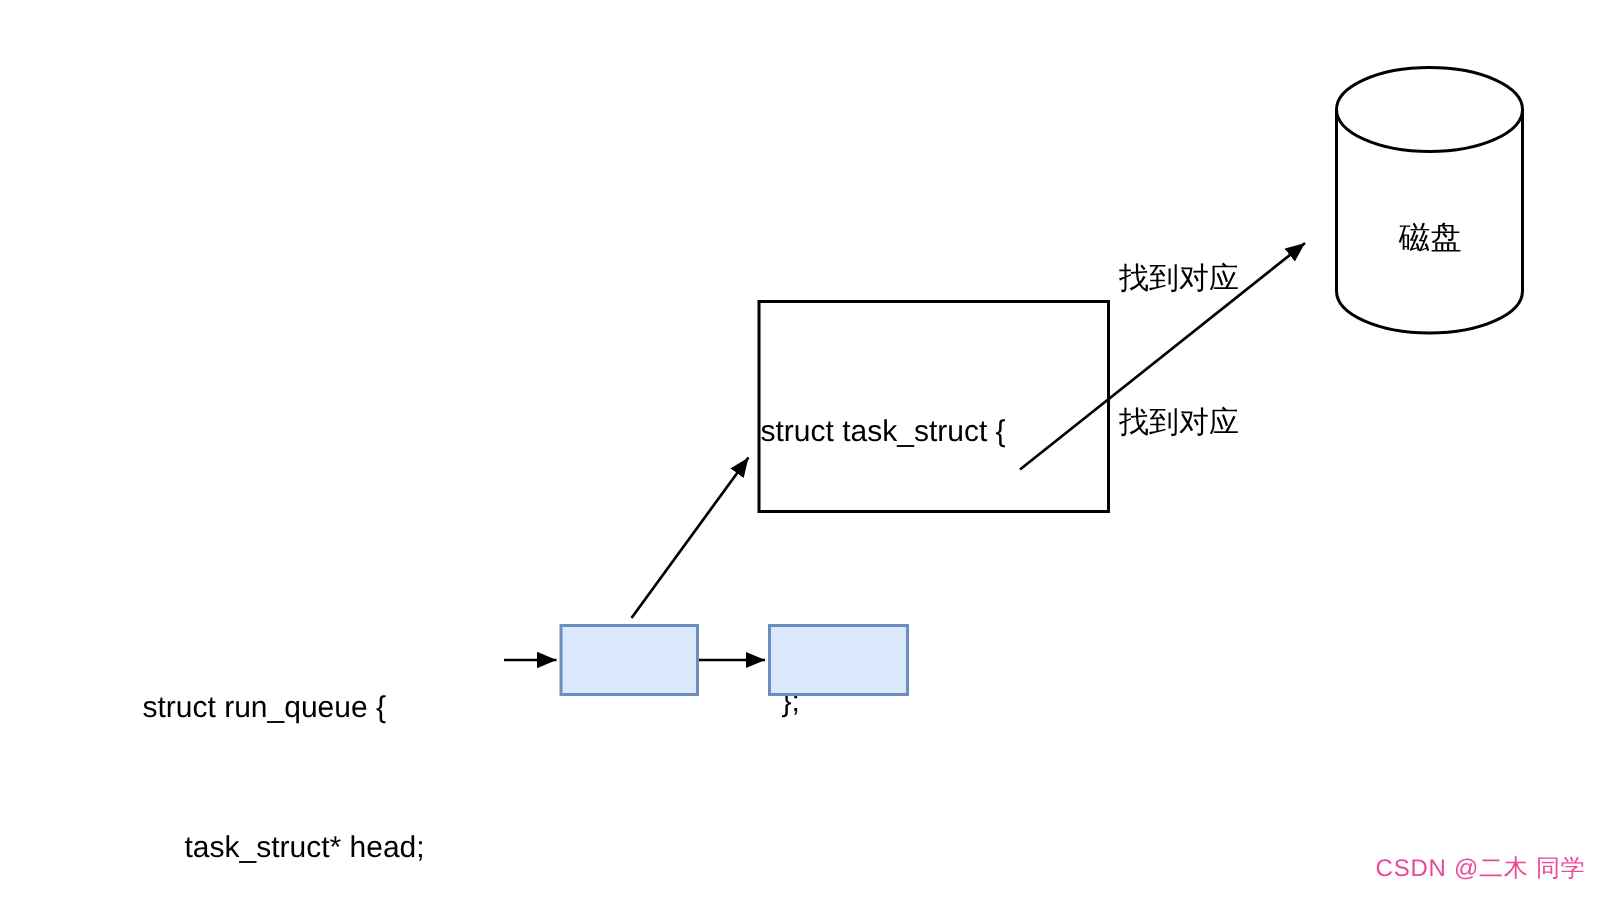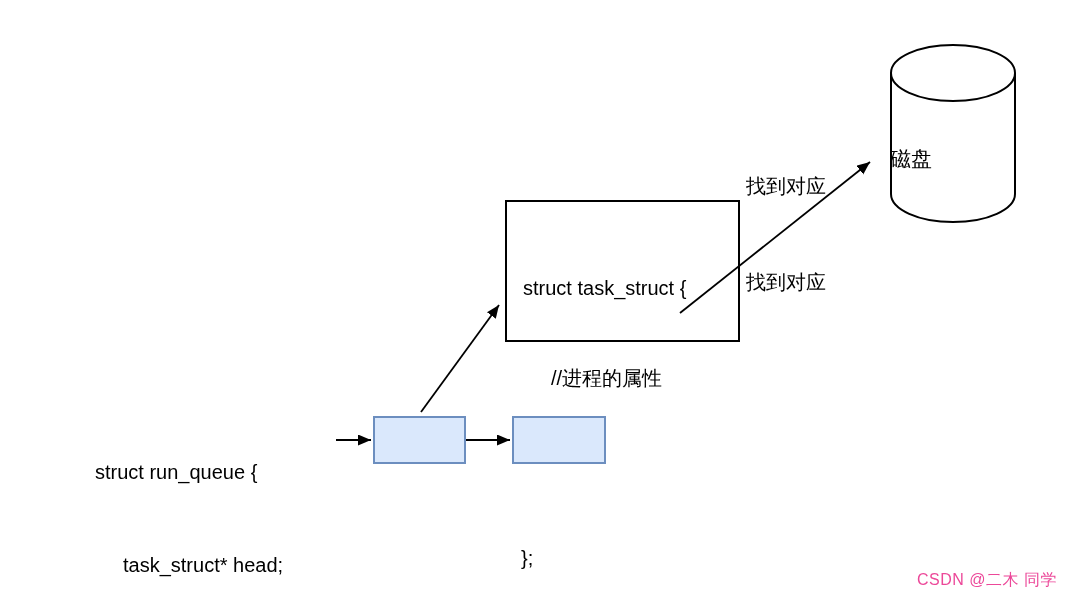--- a/index.html
+++ b/index.html
@@ -30,50 +30,49 @@
   .struct-box {
     position: absolute;
     left: 505px; top: 200px;
     width: 235px; height: 142px;
     border: 2px solid #000000;
     background: #ffffff;
     font-size: 20px; line-height: 30px;
     padding-top: 11px;
     white-space: pre;
   }
-  .struct-box .l1 { padding-left: 16px; }
+  .struct-box .l1 { padding-left: 0; }
   .struct-box .l2 { padding-left: 44px; }
   .struct-box .lblank { height: 30px; }
   .struct-box .l3 { padding-left: 14px; }
 
   
   .annotation { left: 746px; top: 106px; font-size: 20px; line-height: 32px; }
 
   
   .disk-label {
     left: 890px; top: 143px; width: 127px;
-    font-size: 21px; line-height: 32px;
+    text-align: center; font-size: 21px; line-height: 32px;
   }
 
   
   .watermark {
     position: absolute; right: 14px; top: 570px;
     font-size: 16px; line-height: 20px;
     color: #ec4899; letter-spacing: 0.5px;
     z-index: 3; white-space: pre;
   }
 </style>
 </head>
 <body>
 
 <div class="canvas">
 
   <div class="struct-box">
     <div class="l1">struct task_struct {</div>
-    <div class="l2">//进程的属性</div>
     <div class="lblank"></div>
     <div class="l3">};</div>
   </div>
 
   <svg class="shape-layer" width="1071" height="600" viewBox="0 0 1071 600">
     <defs>
       <marker id="ah" markerUnits="userSpaceOnUse" markerWidth="14" markerHeight="12" refX="13" refY="5.5" orient="auto">
         <path d="M0,0 L13,5.5 L0,11 Z" fill="#000000"></path>
       </marker>
     </defs>

